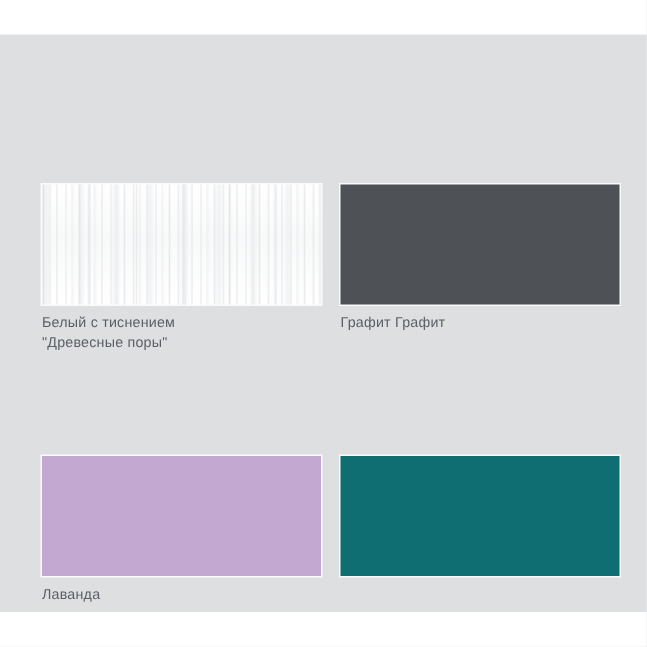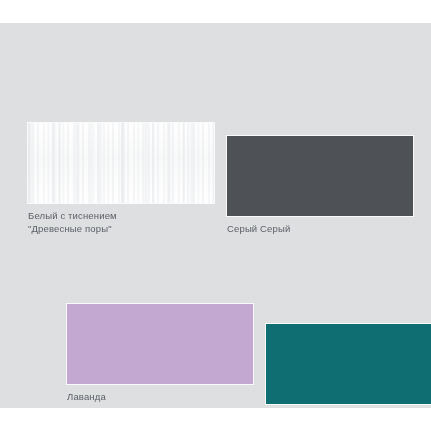--- a/index.html
+++ b/index.html
@@ -35,23 +35,22 @@
   .swatch-grid {
     position: absolute;
     left: 28px;
     top: 100px;
     width: 385px;
   }
 
   .swatch-row {
     display: flex;
     gap: 13px;
-    align-items: flex-end;
   }
-  .swatch-row.row-two { margin-top: 69px; margin-left: 39px; }
+  .swatch-row.row-two { margin-top: 69px; }
 
   .swatch-cell {
     width: 186px;
   }
 
   .swatch-chip {
     position: relative;
     width: 186px;
     height: 80px;
     box-sizing: border-box;
@@ -117,21 +116,21 @@
     <div class="swatch-row row-one">
 
       <div class="swatch-cell">
         <div class="swatch-chip texture-wood"></div>
         <div class="swatch-label" style="color: rgb(90, 95, 102);">Белый с тиснением
 "Древесные поры"</div>
       </div>
 
       <div class="swatch-cell">
         <div class="swatch-chip" id="chip-grafit-seryy" style="background: rgb(78, 81, 86);"></div>
-        <div class="swatch-label" style="color: rgb(90, 95, 102);">Серый Серый</div>
+        <div class="swatch-label" style="color: rgb(90, 95, 102);">Графит Графит</div>
       </div>
 
     </div>
 
     <div class="swatch-row row-two">
 
       <div class="swatch-cell">
         <div class="swatch-chip" id="chip-lavanda" style="background: rgb(195, 168, 209);"></div>
         <div class="swatch-label" style="color: rgb(90, 95, 102);">Лаванда</div>
       </div>

